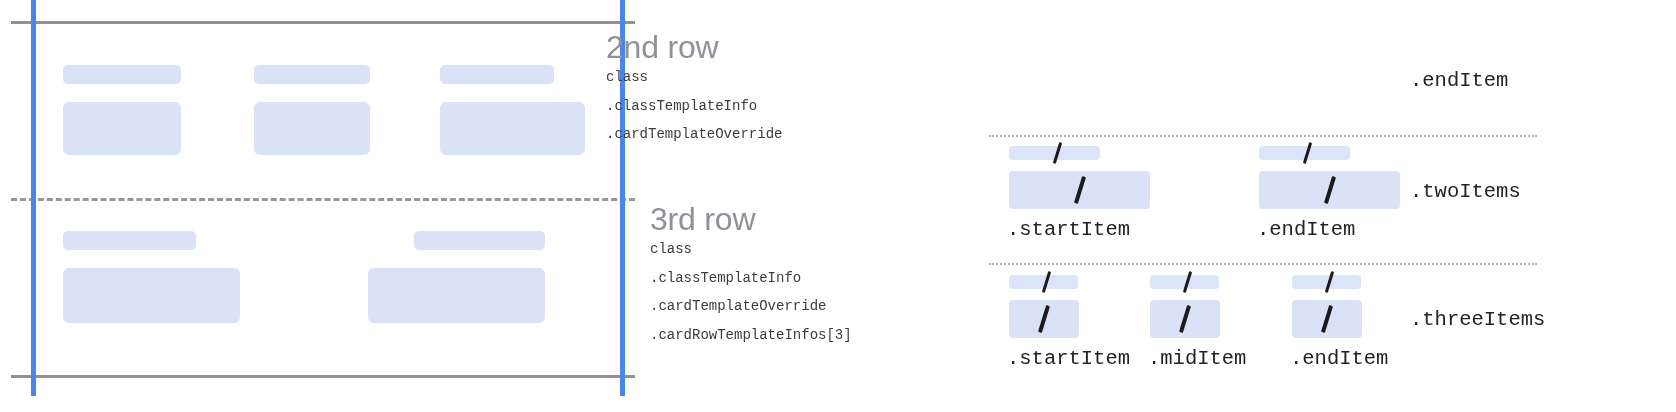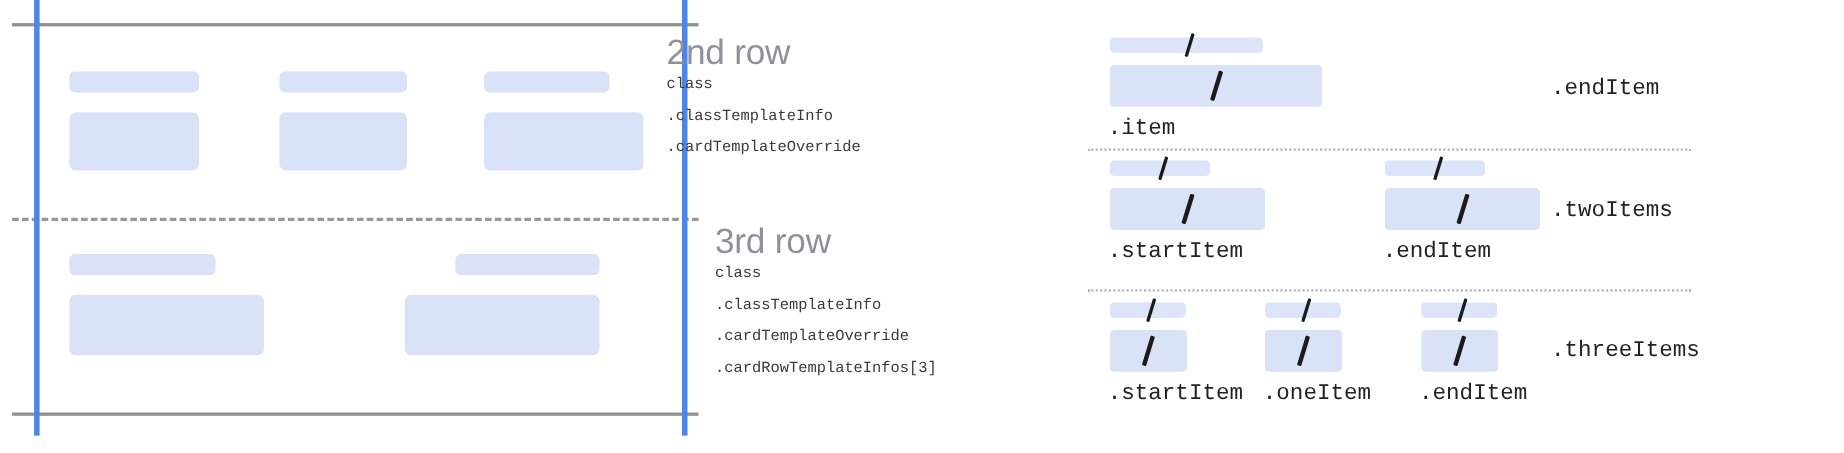--- a/index.html
+++ b/index.html
@@ -157,30 +157,20 @@
     <div class="ann-code">class</div>
     <div class="ann-code">.classTemplateInfo</div>
     <div class="ann-code">.cardTemplateOverride</div>
     <div class="ann-code">.cardRowTemplateInfos[3]</div>
   </div>
 
   <div class="abs" style="left:985px; top:0; width:691px; height:412px;">
 
     <div class="abs" style="left:0; top:0; width:691px; height:135px;">
 
-      <div class="itemgroup" style="left:24px; top:34px; width:200px; height:100px;">
-
-        <div class="bar top" style="left:0px; top:0px; width:139px; height:14px;"></div>
-        <div class="slash thin" style="left:71px; top:-4px; height:22px;"></div>
-
-        <div class="bar" style="left:0px; top:25px; width:193px; height:38px;"></div>
-        <div class="slash thick" style="left:95px; top:30px; height:28px;"></div>
-
-        <div class="rlabel" style="left:-2px; top:72px;">.item</div>
-      </div>
 
       <div class="rlabel" style="left:425px; top:69px;">.endItem</div>
     </div>
 
     <div class="dotsep" style="left:4px; top:135px; width:548px;"></div>
 
     <div class="abs" style="left:0; top:135px; width:691px; height:110px;">
 
       <div class="itemgroup" style="left:24px; top:11px; width:200px; height:100px;">
         <div class="bar top" style="left:0px; top:0px; width:91px; height:14px;"></div>
@@ -211,21 +201,21 @@
         <div class="bar" style="left:0px; top:25px; width:70px; height:38px;"></div>
         <div class="slash thick" style="left:33px; top:30px; height:28px;"></div>
         <div class="rlabel" style="left:-2px; top:72px;">.startItem</div>
       </div>
 
       <div class="itemgroup" style="left:165px; top:12px; width:170px; height:100px;">
         <div class="bar top" style="left:0px; top:0px; width:69px; height:14px;"></div>
         <div class="slash thin" style="left:36px; top:-4px; height:22px;"></div>
         <div class="bar" style="left:0px; top:25px; width:70px; height:38px;"></div>
         <div class="slash thick" style="left:33px; top:30px; height:28px;"></div>
-        <div class="rlabel" style="left:-2px; top:72px;">.oneItem</div>
+        <div class="rlabel" style="left:-2px; top:72px;">.midItem</div>
       </div>
 
       <div class="itemgroup" style="left:307px; top:12px; width:170px; height:100px;">
         <div class="bar top" style="left:0px; top:0px; width:69px; height:14px;"></div>
         <div class="slash thin" style="left:36px; top:-4px; height:22px;"></div>
         <div class="bar" style="left:0px; top:25px; width:70px; height:38px;"></div>
         <div class="slash thick" style="left:33px; top:30px; height:28px;"></div>
         <div class="rlabel" style="left:-2px; top:72px;">.endItem</div>
       </div>
 

